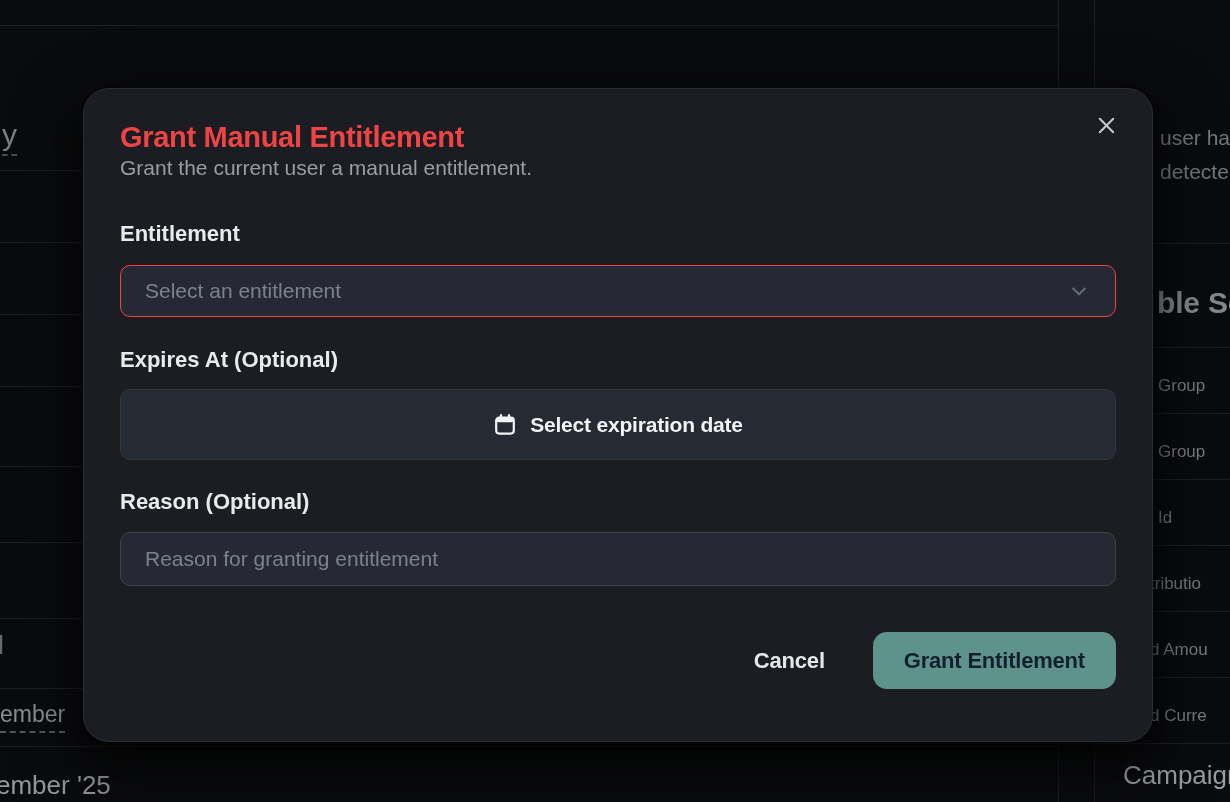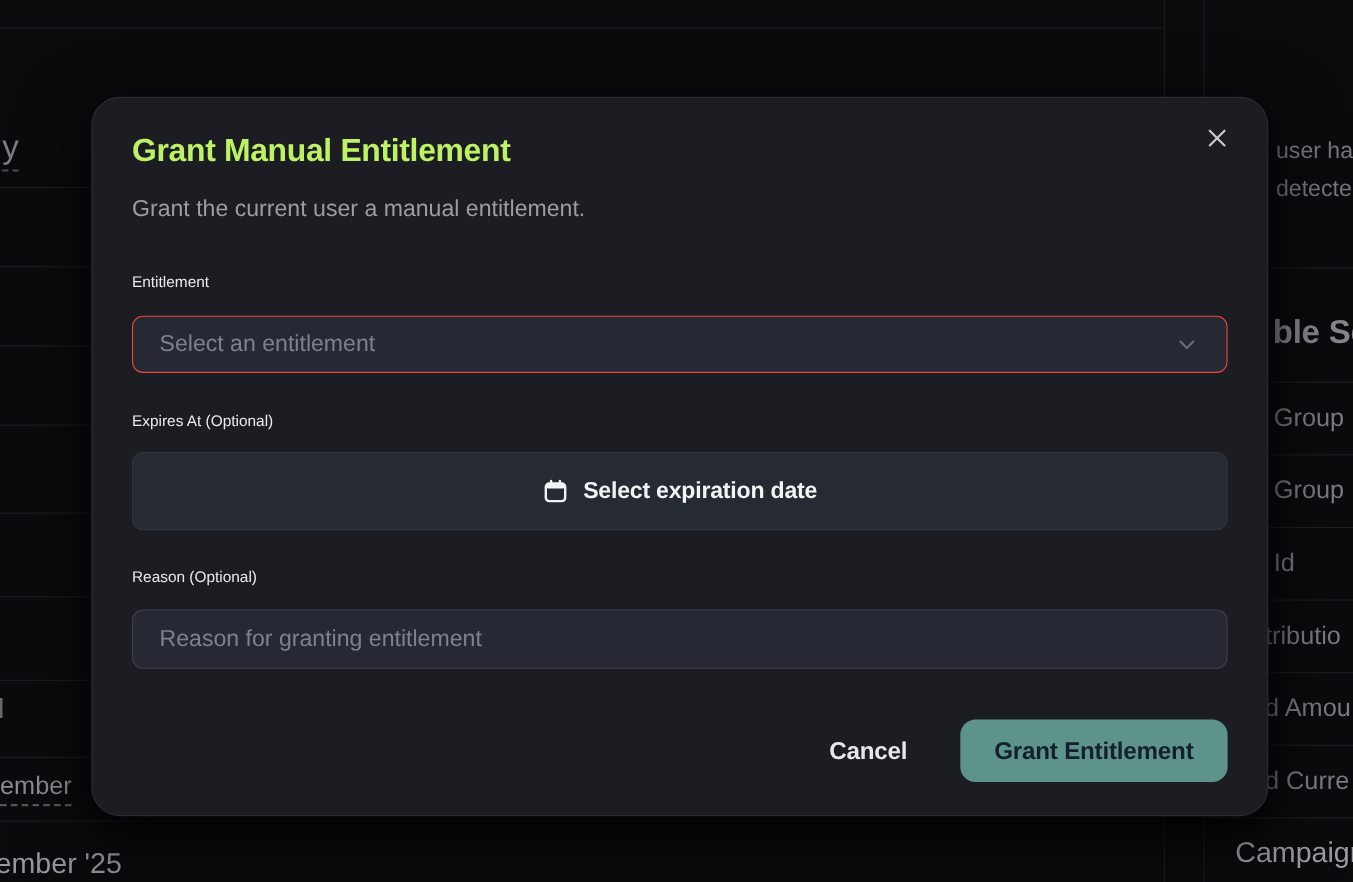--- a/index.html
+++ b/index.html
@@ -22,51 +22,50 @@
   .bg-frag { position: absolute; color: #7c7e84; white-space: nowrap; }
   .frag-y { left: 2px; top: 118px; font-size: 30px; }
   .frag-y .dash-ul { border-bottom: 2px dashed #4a4c51; padding-bottom: 3px; }
   .frag-val { left: -3px; top: 631px; font-size: 25px; font-weight: 700; color: #c6c8cb; opacity: .5; }
   .frag-ember { left: 0; top: 701px; font-size: 23px; color: #8c8e93; }
   .frag-ember .dash-ul { border-bottom: 2px dashed #55575c; padding-bottom: 4px; }
   .frag-ember25 { left: -4px; top: 770px; font-size: 26px; color: #96989d; }
 
   .r-sentence { left: 1160px; top: 121px; font-size: 21px; line-height: 34px; color: #75777d; }
   .r-heading { left: 1157px; top: 286px; font-size: 30px; font-weight: 600; color: #85878d; letter-spacing: -0.2px; }
-  .r-row { font-size: 23px; font-weight: 500; color: #7b7d83; }
+  .r-row { font-size: 17px; font-weight: 500; color: #7b7d83; margin-top: 10px; }
   .r-bottom { left: 1123px; top: 760px; font-size: 26px; color: #9b9da2; }
 
   
   .modal {
     position: absolute;
     left: 83px; top: 88px;
     width: 1070px; height: 654px;
     background: #1b1d23;
     border: 1px solid #2b2d34;
     border-radius: 26px;
     box-shadow: 0 24px 70px rgba(0,0,0,.7), 0 8px 24px rgba(0,0,0,.55);
     padding: 30px 36px 48px 36px;
   }
   .modal-title {
     font-size: 29px; line-height: 36px; font-weight: 700;
-    color: #bef264; letter-spacing: -0.3px;
-    margin-bottom: 22px;
+    color: #ef4444; letter-spacing: -0.3px;
   }
   .modal-subtitle {
     font-size: 21px; line-height: 26px; color: #9b9da3;
     margin-bottom: 40px;
   }
   .close-btn {
     position: absolute; top: 22px; right: 32px;
     width: 28px; height: 28px;
     background: transparent; border: none; cursor: pointer;
     display: flex; align-items: center; justify-content: center;
   }
   .field-label {
-    font-size: 14px; line-height: 26px; font-weight: 400;
+    font-size: 22px; line-height: 26px; font-weight: 700;
     color: #e9eaec; margin-bottom: 18px;
   }
   .field-label.l2 { margin-bottom: 16px; }
   .field-label.l3 { margin-bottom: 17px; }
 
   .select-box {
     width: 100%; height: 52px;
     background: #262934;
     border: 1px solid #ef4444;
     border-radius: 10px;

